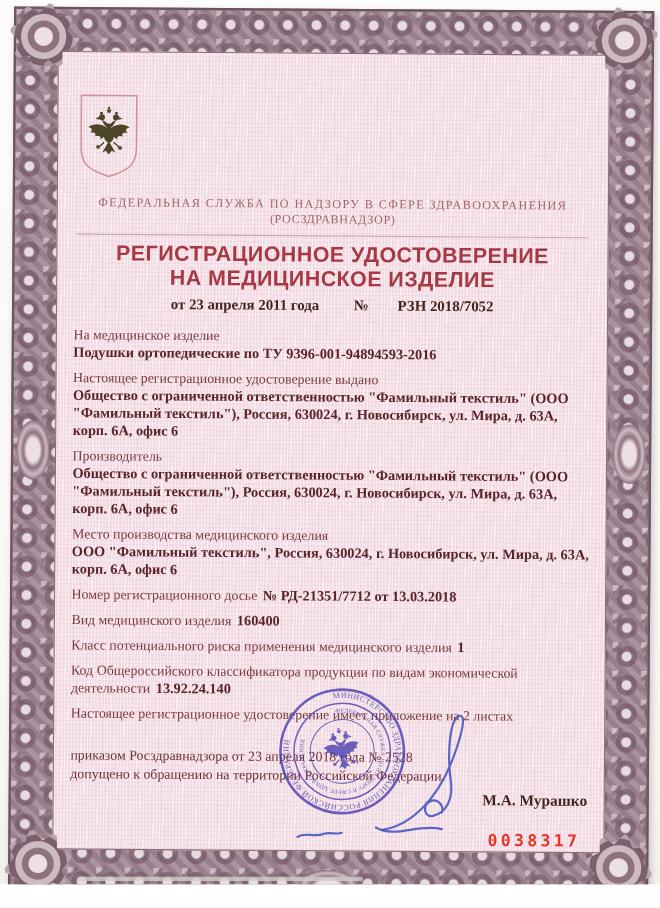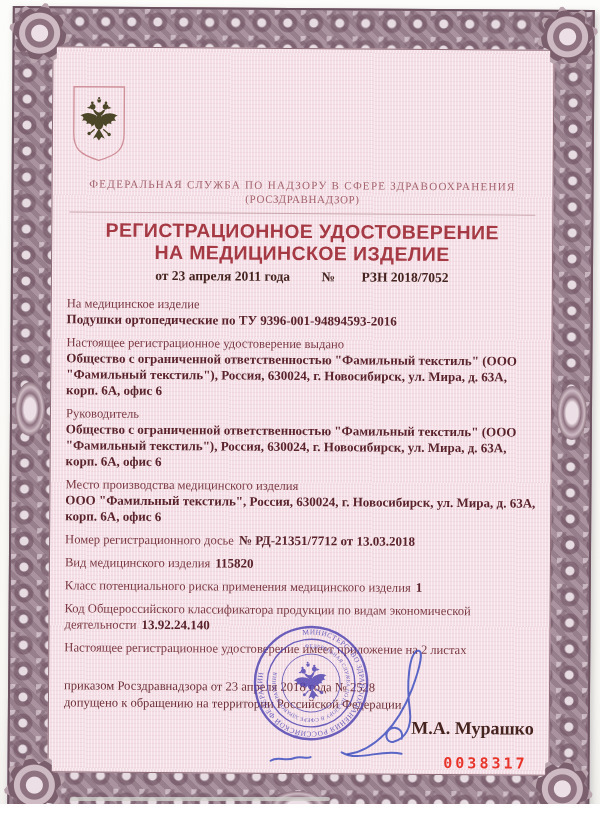--- a/index.html
+++ b/index.html
@@ -69,21 +69,21 @@
   .body{margin-top:12px;color:#7b3a43;font-size:12.6px;line-height:16px;}
   .field{margin-bottom:7px;}
   .field .label{}
   .field .value{font-weight:bold;color:#5a232b;font-size:13px;}
   .field.block .value{display:block;}
   .field.inline .value{margin-left:5px;}
   
   .footer{margin-top:22px;color:#6e3038;font-size:12.6px;line-height:16.5px;}
   .signer-row{display:flex;justify-content:space-between;align-items:flex-end;margin-top:7px;}
   .signer-title{font-weight:bold;color:#5a232b;font-size:13px;line-height:16.5px;}
-  .signer-name{font-weight:bold;color:#45231f;font-size:18px;padding-bottom:2px;}
+  .signer-name{font-weight:bold;color:#45231f;font-size:14px;padding-bottom:2px;}
   .serial{
     text-align:right;margin-top:16px;padding-right:6px;
     font-family:"DejaVu Sans Mono", monospace;font-weight:bold;
     color:#e8352b;font-size:15px;letter-spacing:3px;
   }
   
   .stamp{
     position:absolute;left:242px;top:614px;width:118px;height:118px;z-index:4;
     color:#4a3eb0;opacity:.8;transform:rotate(-10deg);
   }
@@ -155,32 +155,32 @@
       <div class="body">
         <div class="field block">
           <span class="label">На медицинское изделие</span>
           <span class="value">Подушки ортопедические по ТУ 9396-001-94894593-2016</span>
         </div>
         <div class="field block">
           <span class="label">Настоящее регистрационное удостоверение выдано</span>
           <span class="value">Общество с ограниченной ответственностью "Фамильный текстиль" (ООО "Фамильный текстиль"), Россия, 630024, г. Новосибирск, ул. Мира, д. 63А, корп. 6А, офис 6</span>
         </div>
         <div class="field block">
-          <span class="label">Руководитель</span>
+          <span class="label">Производитель</span>
           <span class="value">Общество с ограниченной ответственностью "Фамильный текстиль" (ООО "Фамильный текстиль"), Россия, 630024, г. Новосибирск, ул. Мира, д. 63А, корп. 6А, офис 6</span>
         </div>
         <div class="field block">
           <span class="label">Место производства медицинского изделия</span>
           <span class="value">ООО "Фамильный текстиль", Россия, 630024, г. Новосибирск, ул. Мира, д. 63А, корп. 6А, офис 6</span>
         </div>
         <div class="field inline">
           <span class="label">Номер регистрационного досье</span><span class="value">№ РД-21351/7712 от 13.03.2018</span>
         </div>
         <div class="field inline">
-          <span class="label">Вид медицинского изделия</span><span class="value">115820</span>
+          <span class="label">Вид медицинского изделия</span><span class="value">160400</span>
         </div>
         <div class="field inline">
           <span class="label">Класс потенциального риска применения медицинского изделия</span><span class="value">1</span>
         </div>
         <div class="field inline">
           <span class="label">Код Общероссийского классификатора продукции по видам экономической деятельности</span><span class="value">13.92.24.140</span>
         </div>
         <div class="field inline">
           <span class="label">Настоящее регистрационное удостоверение имеет приложение на 2 листах</span>
         </div>

